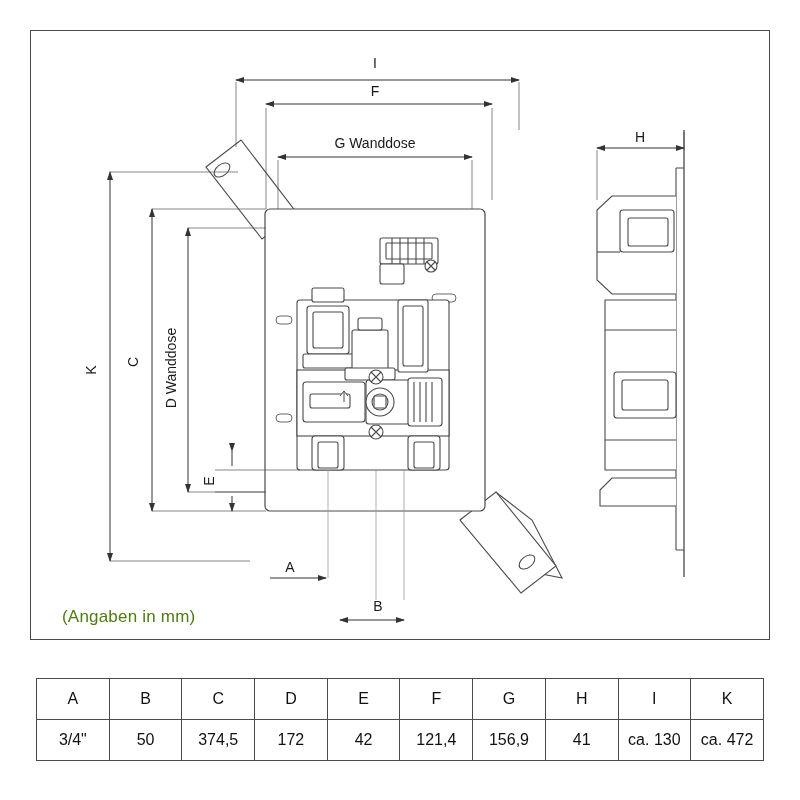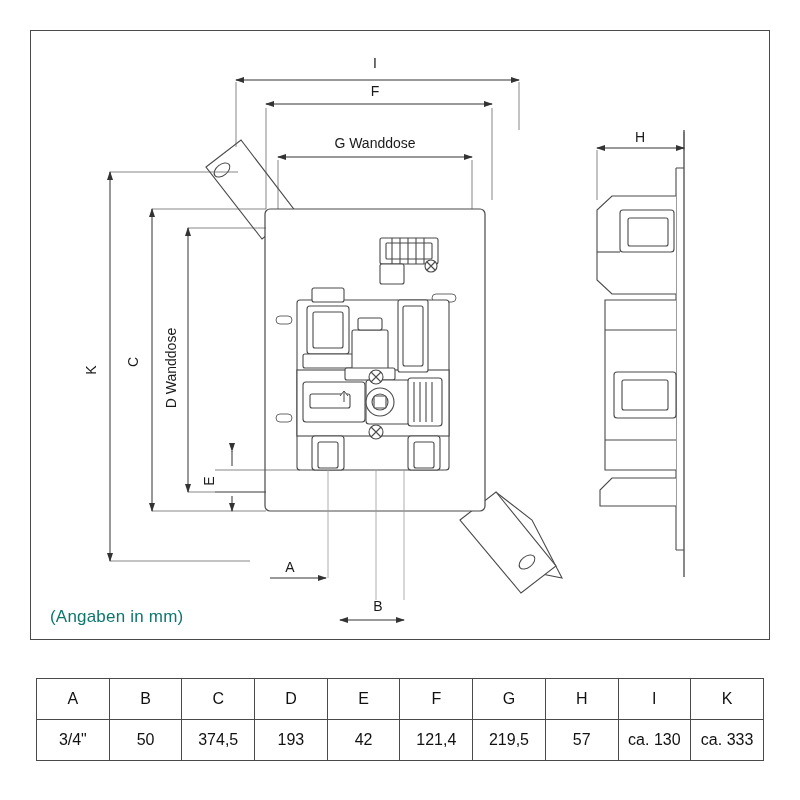--- a/index.html
+++ b/index.html
@@ -23,25 +23,25 @@
   .frame {
     position: absolute;
     left: 30px; top: 30px;
     width: 740px; height: 610px;
     border: 1px solid #4a4a4a;
     box-sizing: border-box;
     background: #fff;
   }
   .note {
     position: absolute;
-    left: 50px;
+    left: 62px;
     top: 607px;
     font-size: 17px;
     letter-spacing: 0.2px;
-    color: #0f766e;
+    color: #4d7c0f;
     white-space: nowrap;
   }
   
   .table-wrap {
     position: absolute;
     left: 36px;
     top: 678px;
     width: 728px;
   }
   table.dims {
@@ -262,25 +262,25 @@
             <td>F</td>
             <td>G</td>
             <td>H</td>
             <td>I</td>
             <td>K</td>
           </tr>
           <tr>
             <td>3/4"</td>
             <td>50</td>
             <td>374,5</td>
-            <td>193</td>
+            <td>172</td>
             <td>42</td>
             <td>121,4</td>
-            <td>219,5</td>
-            <td>57</td>
+            <td>156,9</td>
+            <td>41</td>
             <td>ca. 130</td>
-            <td>ca. 333</td>
+            <td>ca. 472</td>
           </tr>
         </tbody>
     </table>
   </div>
 
 </div>
 
 </body></html>

